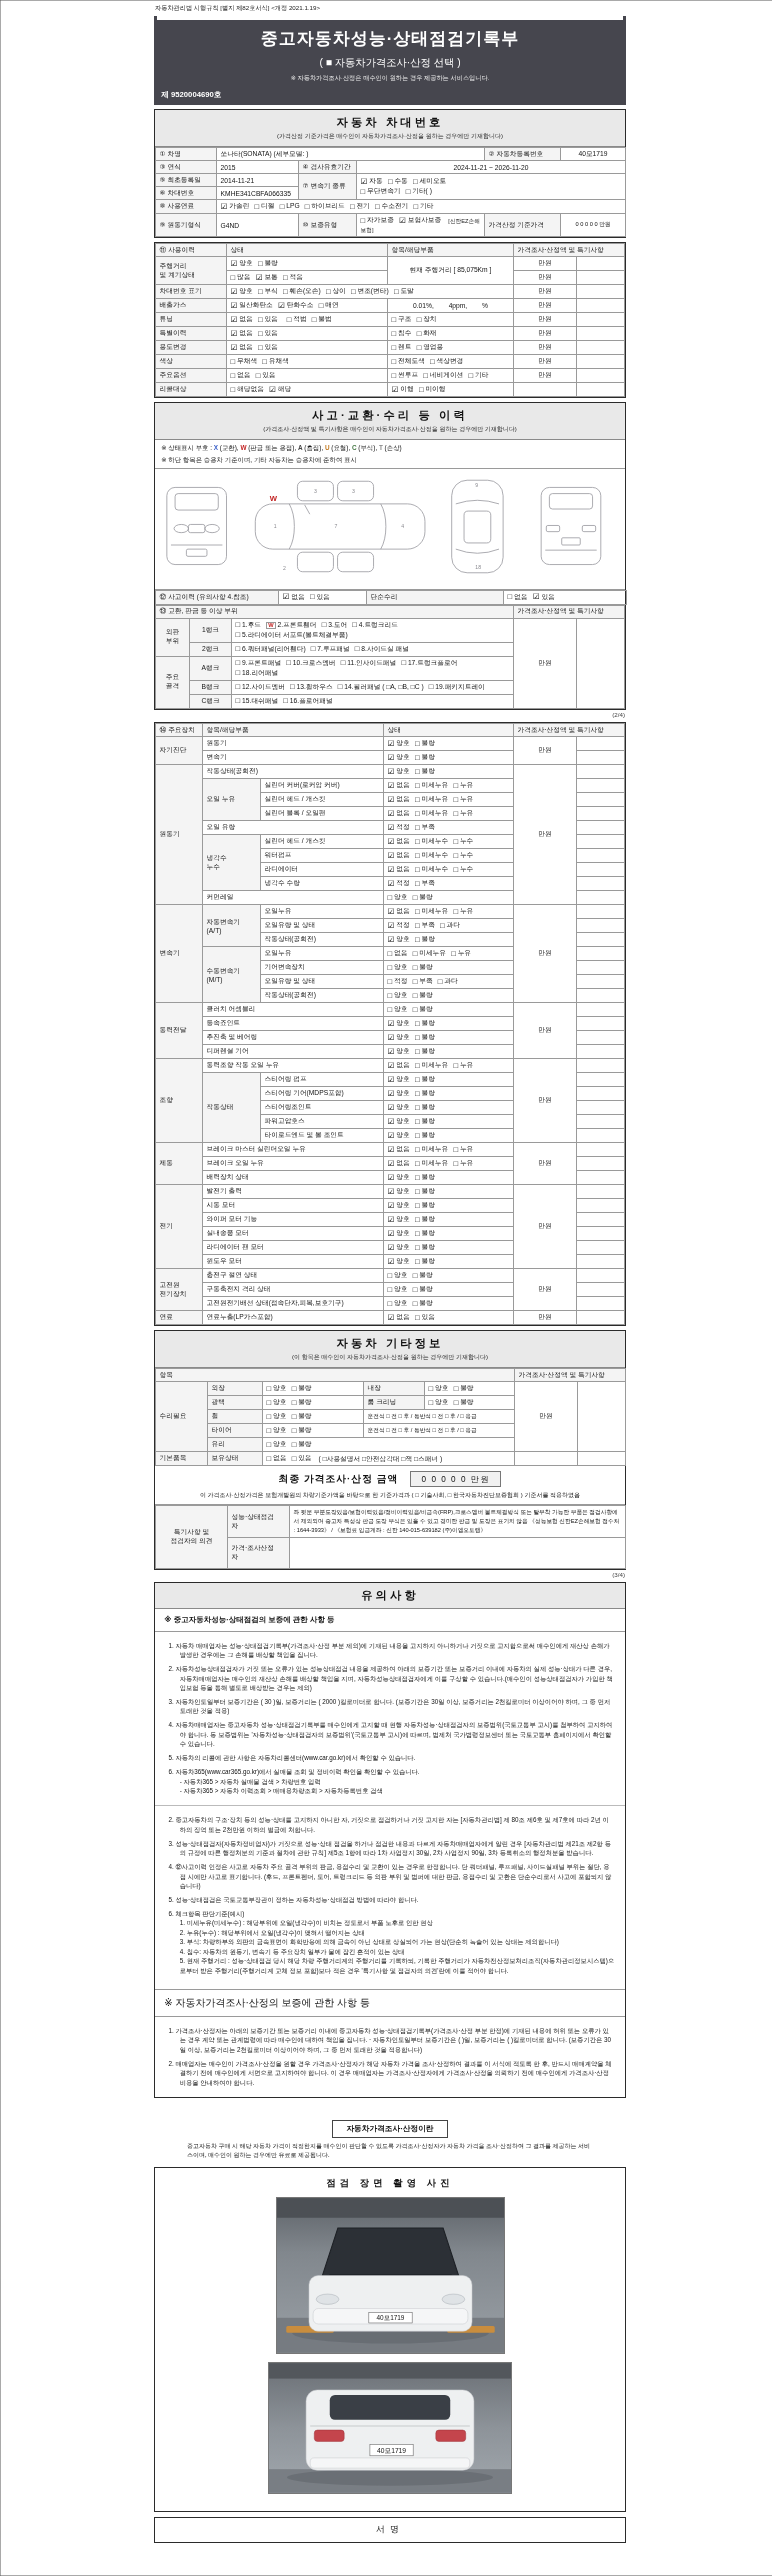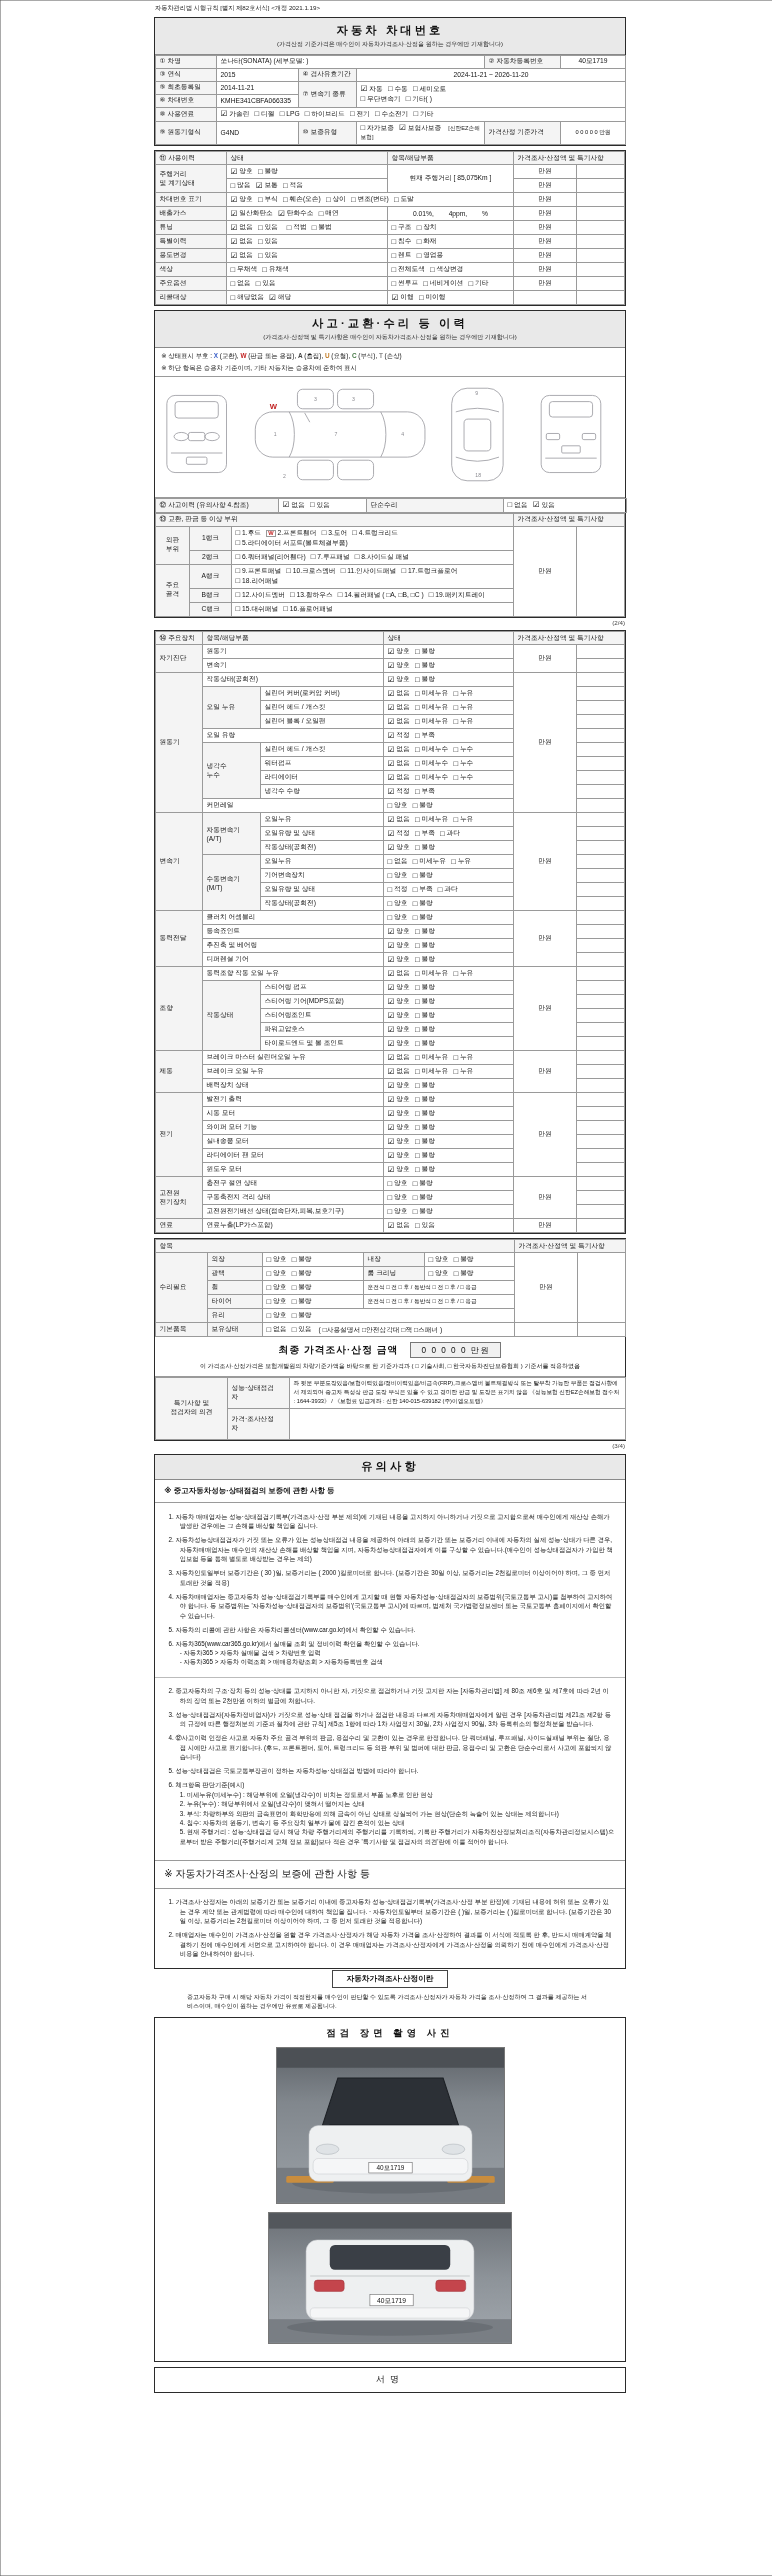--- a/index.html
+++ b/index.html
@@ -43,40 +43,47 @@
   .finalband{padding:5.2px 4.1px 4.1px 4.1px;text-align:center;border-bottom:0.5px solid #9a9a9a;}
   .fbl{font-size:9.8px;font-weight:bold;letter-spacing:1px;margin-right:12px;}
   .fba{display:inline-block;border:0.5px solid #777;background:#f1f1f1;font-size:8.2px;padding:1.5px 10.3px;letter-spacing:1.5px;}
   .fbn{font-size:6px;margin-top:4.1px;}
   
   .nhead{font-size:7.5px;font-weight:bold;padding:6.2px 9.3px;border-bottom:0.5px solid #9a9a9a;}
   .nhead2{font-size:10px;font-weight:normal;padding:6.2px 9.3px;border-top:0.5px solid #9a9a9a;border-bottom:0.5px solid #9a9a9a;margin-top:4.1px;}
   .nlist{padding:4.1px 10.3px 5.2px 13.4px;}
   .nitem{font-size:6.3px;line-height:1.5;margin:4.6px 0;padding-left:11.3px;text-indent:-11.3px;white-space:pre-line;}
   
-  .pricebox{margin-top:1px;text-align:center;}
+  .pricebox{margin-top:22px;text-align:center;font-family:Liberation Serif, serif;}
   .pbl{display:inline-block;border:0.8px solid #444;padding:3.1px 13.4px;font-size:7.7px;font-weight:bold;background:#fff;}
   .pbt{width:86%;margin:4.1px auto 0 auto;font-size:6px;line-height:1.5;text-align:left;}
   
   .photosec{border:1px solid #2b2b2b;margin-top:6.2px;padding:5.2px 0 8.2px 0;text-align:center;}
   .phtitle{font-size:9.3px;font-weight:bold;letter-spacing:4.1px;margin:4.1px 0 7.2px 0;}
   .photo{display:block;margin:0 auto 8.2px auto;border:0.5px solid #777;}
   
   .signbox{border:1px solid #2b2b2b;margin-top:5.2px;height:24px;display:flex;align-items:center;justify-content:center;}
   .signbox .slabel{font-size:8.8px;letter-spacing:5.2px;}
   svg text{font-family:"Liberation Sans","DejaVu Sans",sans-serif;}
 </style>
 </head>
 <body>
 
 <div class="frame">
 <div class="sheet">
 
   <div class="regline">자동차관리법 시행규칙 [별지 제82호서식] &lt;개정 2021.1.19&gt;</div>
 
+  <div class="banner">
+    <div class="strip"></div>
+    <div class="btitle">중고자동차성능·상태점검기록부</div>
+    <div class="bsub">( ■ 자동차가격조사·산정 선택 )</div>
+    <div class="bnote">※ 자동차가격조사·산정은 매수인이 원하는 경우 제공하는 서비스입니다.</div>
+    <div class="bdoc">제 9520004690호</div>
+  </div>
 
   <div class="sec">
     <div class="band">
       <div class="btl">자동차 차대번호</div>
       <div class="bss">(가격산정 기준가격은 매수인이 자동차가격조사·산정을 원하는 경우에만 기재합니다)</div>
     </div>
     <table>
       <colgroup>
             <col style="width:61px">
             <col style="width:82px">
@@ -590,20 +597,24 @@
         <td colspan="2">연료누출(LP가스포함)</td>
               <td><span class="cb"><span class="bx on">☑</span> 없음</span><span class="cb"><span class="bx">□</span> 있음</span></td>
         <td class="price">만원</td>
               <td class="blankcell"></td>
             </tr>
     </tbody>
         </table>
   </div>
 
   <div class="sec">
+    <div class="band">
+      <div class="btl">자동차 기타정보</div>
+      <div class="bss">(이 항목은 매수인이 자동차가격조사·산정을 원하는 경우에만 기재합니다)</div>
+    </div>
     <table>
       <colgroup>
             <col style="width:52px">
             <col style="width:55px">
             <col style="width:101px">
             <col style="width:61px">
             <col style="width:90px">
             <col style="width:63px">
             <col style="width:48px">
           </colgroup>

